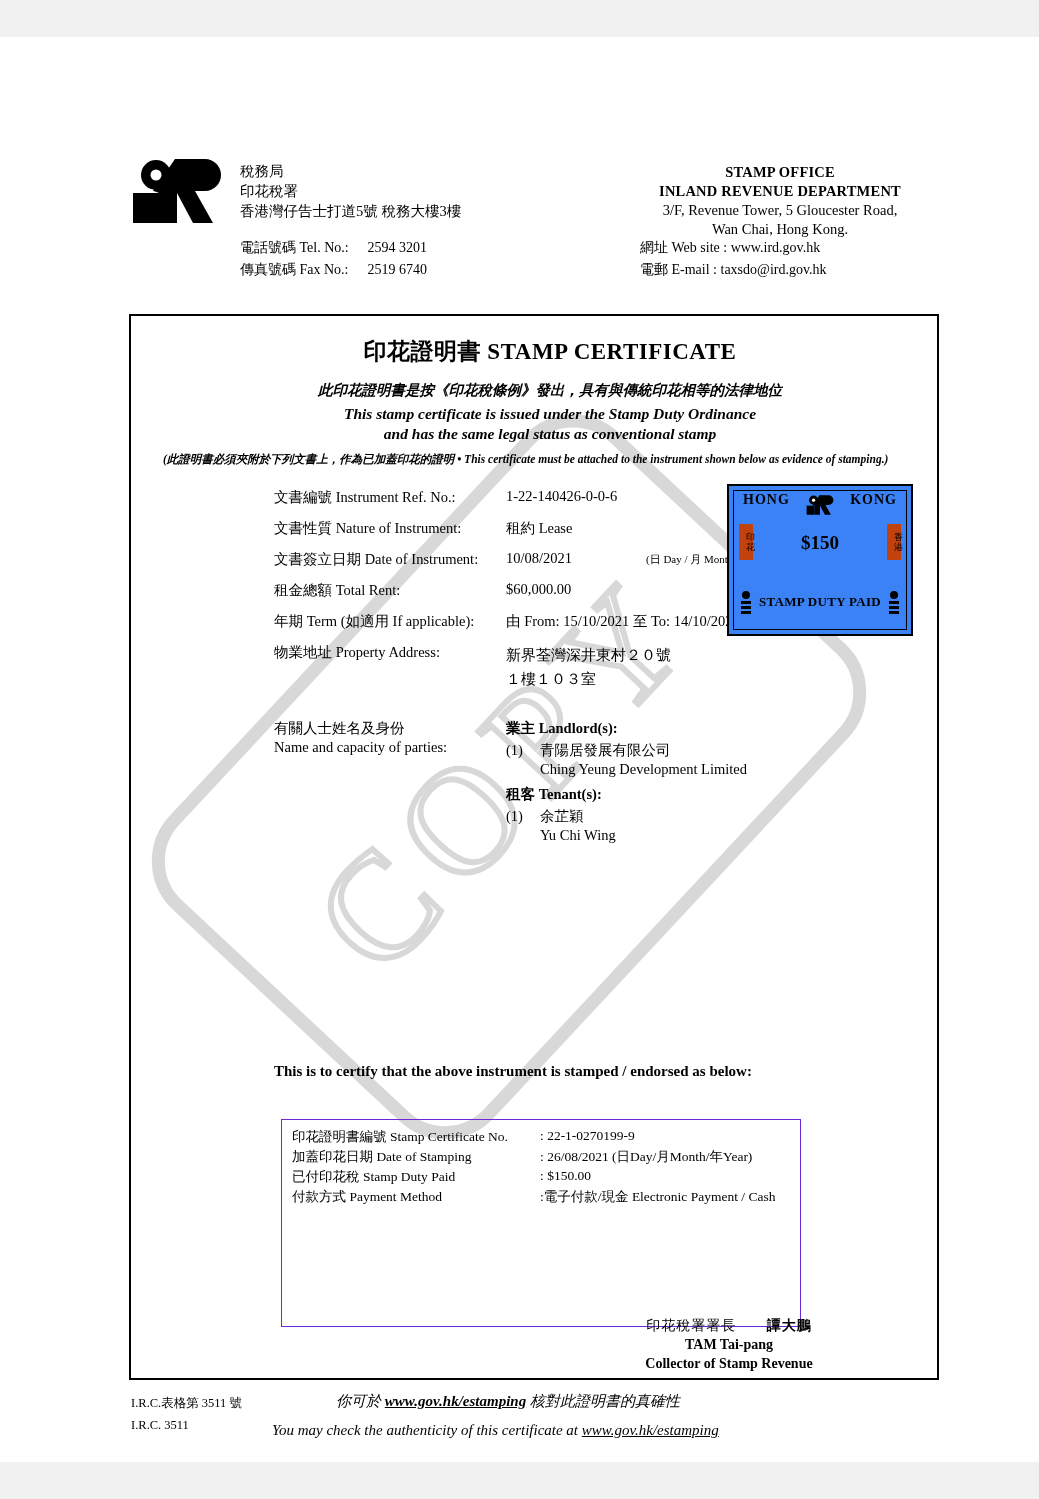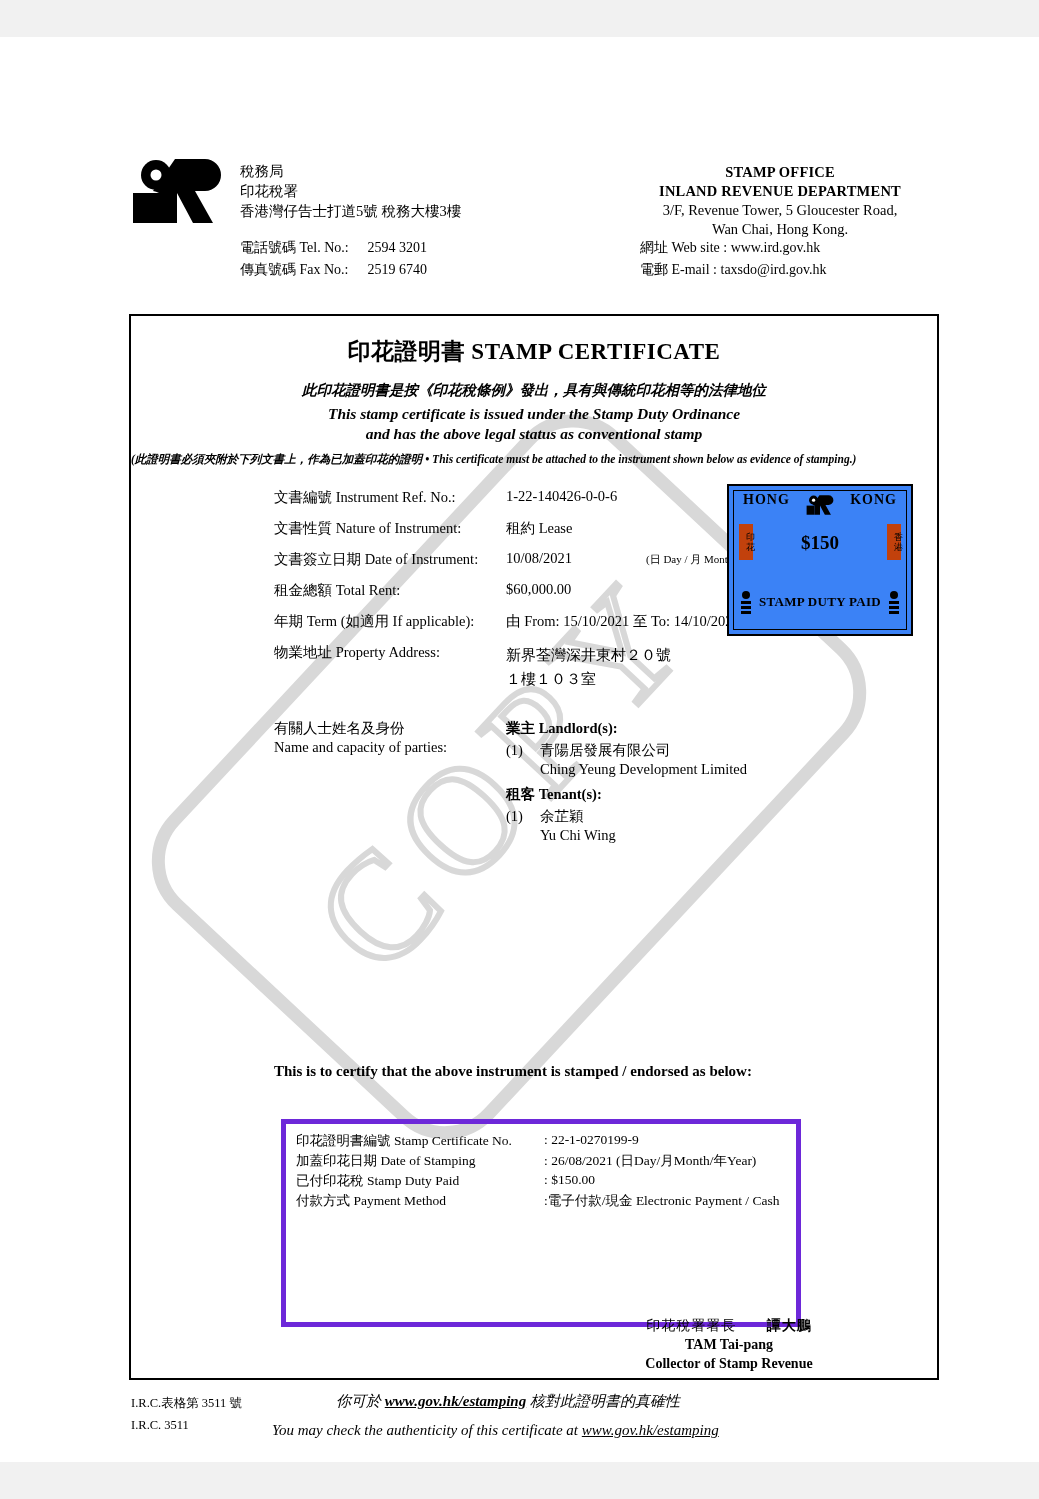--- a/index.html
+++ b/index.html
@@ -52,20 +52,21 @@
   .web-block { position:absolute; left:640px; top:200px; font-size:14px; line-height:22px; }
   .web-row { white-space:nowrap; }
 
   
   .cert {
     position:absolute;
     left:129px; top:277px;
     width:810px; height:1066px;
     border:2px solid #000;
     z-index:5;
+    padding-left:32px;
   }
 
   .title { text-align:center; margin-top:20px; font-size:23px; font-weight:bold; letter-spacing:0.5px; }
   .sub1 { text-align:center; margin-top:14px; font-size:14.5px; font-weight:bold; font-style:italic; }
   .sub2 { text-align:center; margin-top:5px; font-size:15.5px; font-weight:bold; font-style:italic; }
   .sub3 { text-align:center; margin-top:2px; font-size:15.5px; font-weight:bold; font-style:italic; }
   .sub4 { text-align:left; margin-top:9px; font-size:11.5px; font-weight:bold; font-style:italic; }
 
   
   .fields { position:absolute; left:143px; top:172px; width:560px; }
@@ -106,21 +107,21 @@
   .sb-orn { position:absolute; bottom:16px; width:16px; height:28px; }
   .sb-orn.l { left:9px; }
   .sb-orn.r { right:9px; }
 
   
   .certify { position:absolute; left:143px; top:744px; font-size:15px; line-height:22px; font-weight:bold; }
 
   .detail-box {
     position:absolute; left:150px; top:803px;
     width:520px; height:208px;
-    border:5px solid #6d28d9;
+    border:1px solid #6d28d9;
   }
   .d-row { position:relative; height:20px; font-size:13.5px; }
   .d-lab { position:absolute; left:10px; top:0; white-space:nowrap; }
   .d-val { position:absolute; left:258px; top:0; white-space:nowrap; }
 
   .signature { position:absolute; right:58px; top:1000px; width:300px; text-align:center; font-size:14px; line-height:19px; }
   .sig-cn { letter-spacing:1px; }
   .sig-cn .name { margin-left:26px; font-weight:bold; }
   .sig-en { font-weight:bold; }
 
@@ -176,21 +177,21 @@
       <div class="web-row">網址 Web site : www.ird.gov.hk</div>
       <div class="web-row">電郵 E-mail : taxsdo@ird.gov.hk</div>
     </div>
   </div>
 
   <div class="cert">
 
     <div class="title">印花證明書 STAMP CERTIFICATE</div>
     <div class="sub1">此印花證明書是按《印花稅條例》發出，具有與傳統印花相等的法律地位</div>
     <div class="sub2">This stamp certificate is issued under the Stamp Duty Ordinance</div>
-    <div class="sub3">and has the above legal status as conventional stamp</div>
+    <div class="sub3">and has the same legal status as conventional stamp</div>
     <div class="sub4">(此證明書必須夾附於下列文書上，作為已加蓋印花的證明 • This certificate must be attached to the instrument shown below as evidence of stamping.)</div>
 
     <div class="fields">
 
       <div class="f-row">
         <span class="f-lab">文書編號 Instrument Ref. No.:</span>
         <span class="f-val">1-22-140426-0-0-6</span>
       </div>
 
       <div class="f-row">

